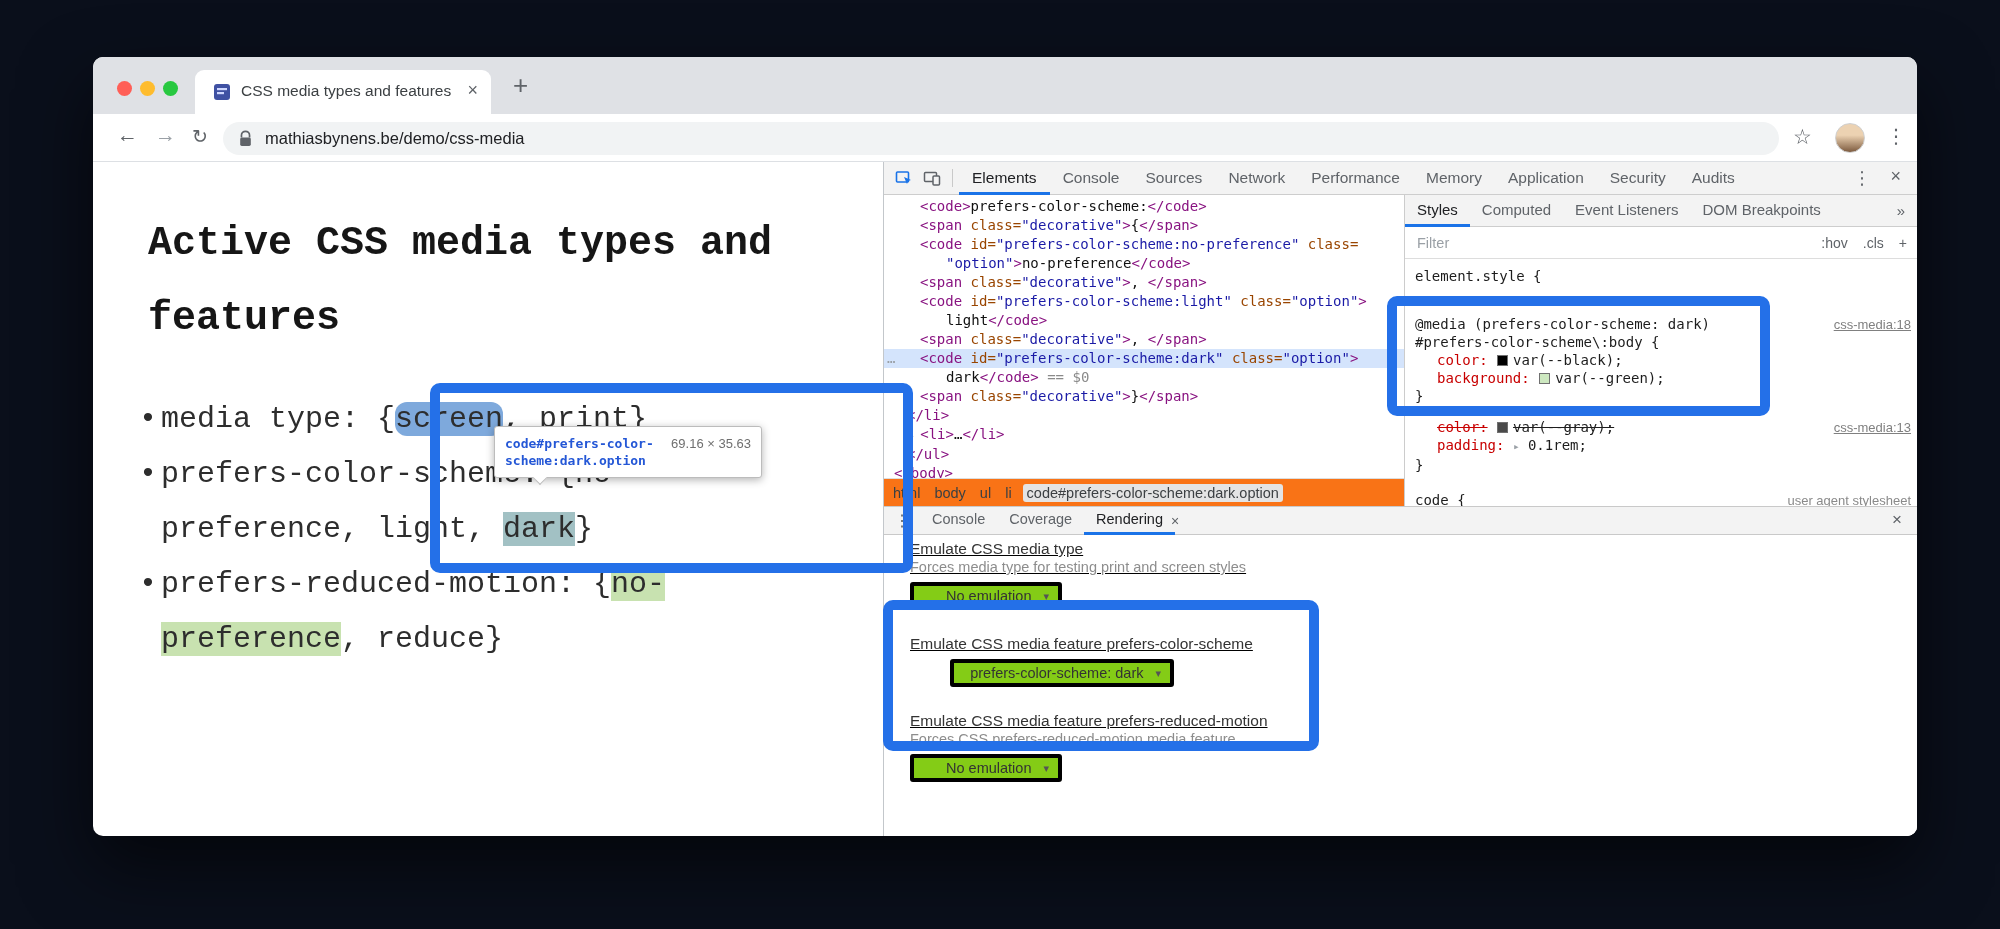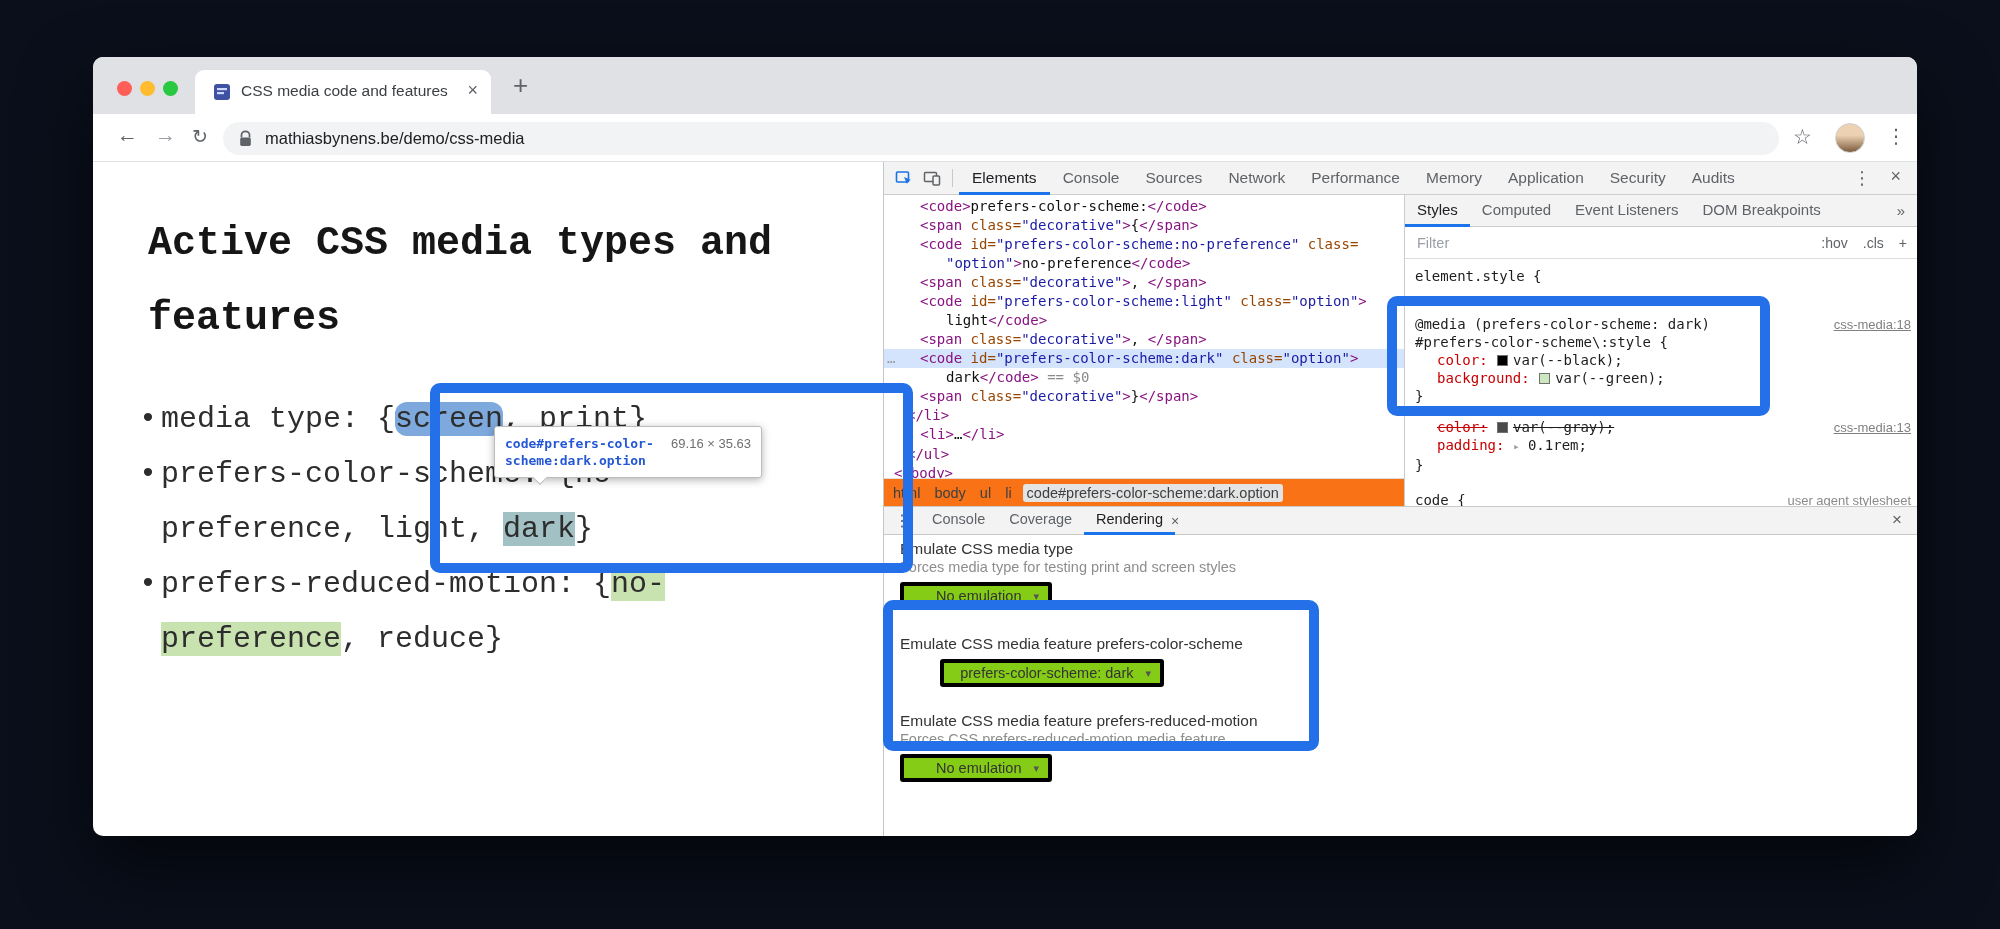--- a/index.html
+++ b/index.html
@@ -98,21 +98,21 @@
   .exp { color:#9aa0a6; font-size:11px; }
   
   .drawer { position:absolute; left:0; right:0; top:344px; bottom:0; background:#fff; }
   .drw-tabs { position:relative; height:29px; background:#f3f3f3; border-top:1px solid #c9c9c9; border-bottom:1px solid #c9c9c9;
               display:flex; align-items:center; }
   .drw-kebab { padding:0 10px; color:#5f6368; font-size:16px; }
   .drw-tab { padding:0 12px; font-size:14.5px; color:#5f6368; height:29px; line-height:27px; }
   .drw-tab.active { color:#202124; box-shadow:inset 0 -3px 0 #1a73e8; }
   .tab-x { color:#5f6368; font-size:14px; margin-left:-4px; }
   .drw-close { position:absolute; right:15px; top:3px; font-size:17px; color:#5f6368; }
-  .drw-content { position:absolute; left:0; right:0; top:29px; bottom:0; overflow:hidden; padding:4px 0 0 16px; }
+  .drw-content { position:absolute; left:0; right:0; top:29px; bottom:0; overflow:hidden; padding:4px 0 0 26px;text-decoration:underline; }
   .rsection { margin-bottom:24px; }
   .rtitle { font-size:15.5px; color:#333; line-height:19px; }
   .rdesc { font-size:14.5px; color:#8d8d8d; line-height:18px; }
   .rselect { margin-top:6px; height:28px; display:inline-flex; align-items:center; justify-content:flex-end;
              border:4px solid #000000; border-radius:3px; background:#84cc16; padding:0 9px; font-size:14.5px; color:#333; }
   .rselect .arrow { font-size:11px; color:#555; margin-left:12px; }
   .w-sm { width:152px; } .w-lg { width:224px;margin-left:40px; }
   
   .abox { position:absolute; border:10px solid #2470e8; border-radius:10px; z-index:60; }
   .abox.a1 { left:337px; top:326px; width:483px; height:190px; }
@@ -136,21 +136,21 @@
     <span class="light y"></span>
     <span class="light g"></span>
     <div class="tab">
       <span class="favicon">
         <svg width="18" height="18" viewBox="0 0 18 18">
             <rect x="1" y="1" width="16" height="16" rx="3" fill="#3f51a3"></rect>
             <rect x="4" y="5" width="10" height="2.2" fill="#cfd8ff"></rect>
             <rect x="4" y="9" width="7" height="2.2" fill="#cfd8ff"></rect>
           </svg>
       </span>
-      <span class="ttitle">CSS media code and features</span>
+      <span class="ttitle">CSS media types and features</span>
       <span class="tclose">×</span>
     </div>
     <span class="newtab">+</span>
   </div>
 
   <div class="toolbar">
     <span class="navic nav-back">←</span>
     <span class="navic nav-fwd">→</span>
     <span class="navic nav-reload">↻</span>
     <div class="omnibox">
@@ -248,21 +248,21 @@
         <input placeholder="Filter" style="">
         <span class="tok">:hov</span>
         <span class="tok">.cls</span>
         <span class="tok">+</span>
       </div>
       <div class="sb-content">
         <div class="es-line">element.style {</div>
 
         <div class="rule r1">
           <div>@media (prefers-color-scheme: dark)</div>
-          <div>#prefers-color-scheme\:style {</div>
+          <div>#prefers-color-scheme\:body {</div>
           <div class="prop"><span class="pname">color:</span> <span class="sw" style="background: rgb(0, 0, 0);"></span><span>var(--black);</span></div>
           <div class="prop"><span class="pname">background:</span> <span class="sw" style="background: rgb(205, 232, 192);"></span><span>var(--green);</span></div>
           <div>}</div>
           <span class="src">css-media:18</span>
         </div>
 
         <div class="rule r2">
           <div class="prop struck"><span class="pname">color:</span> <span class="sw" style="background: rgb(74, 74, 74);"></span><span>var(--gray);</span></div>
           <div class="prop"><span class="pname">padding:</span> <span class="exp">▸</span> <span>0.1rem;</span></div>
           <div>}</div>

